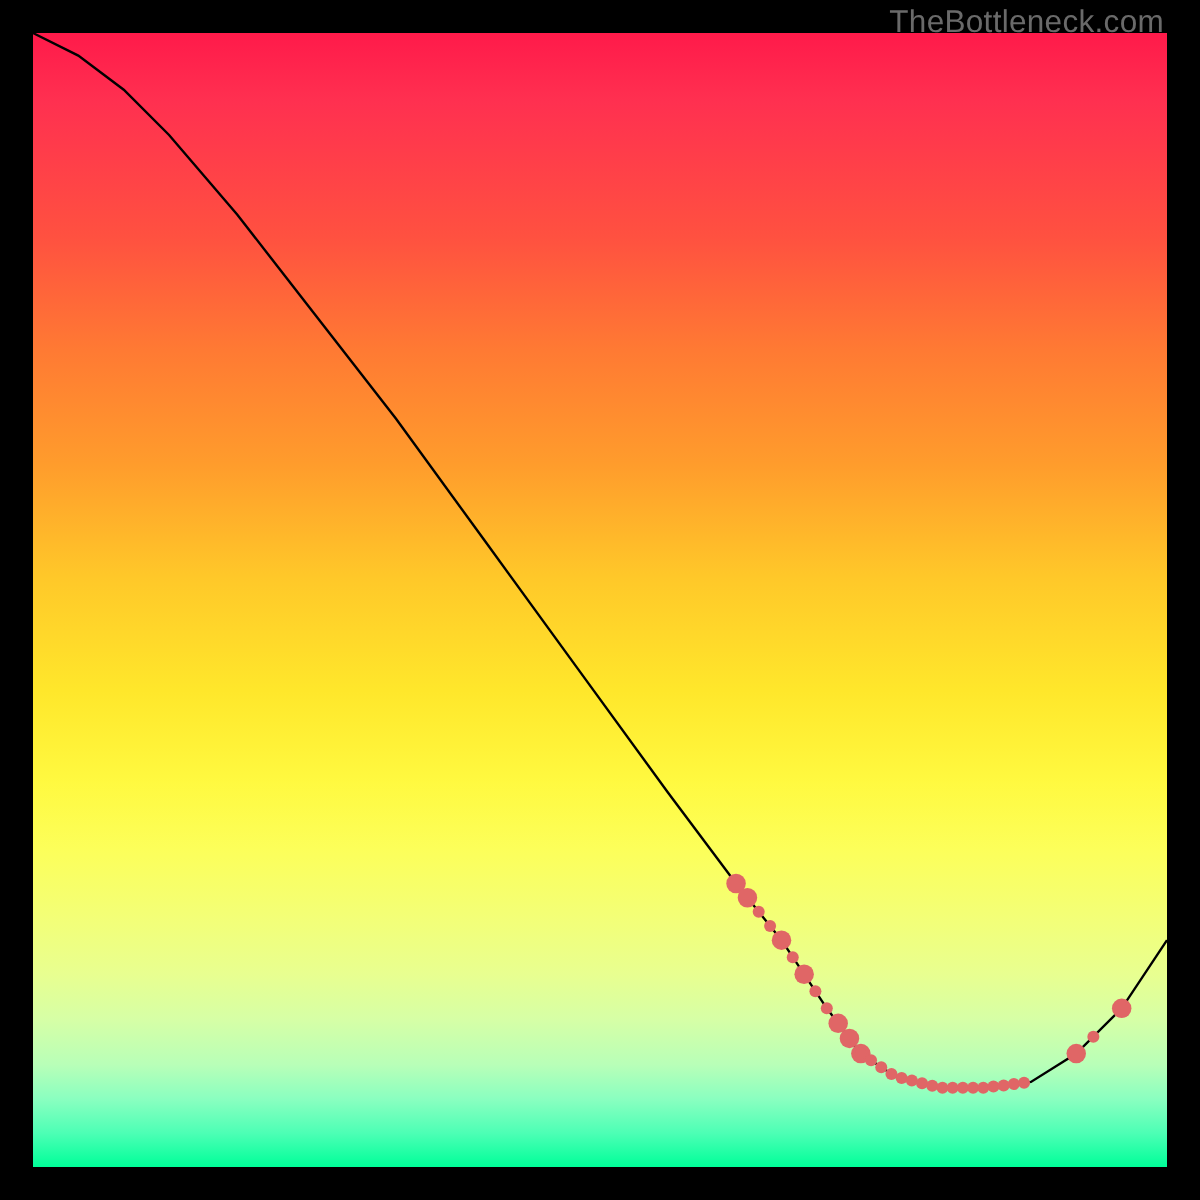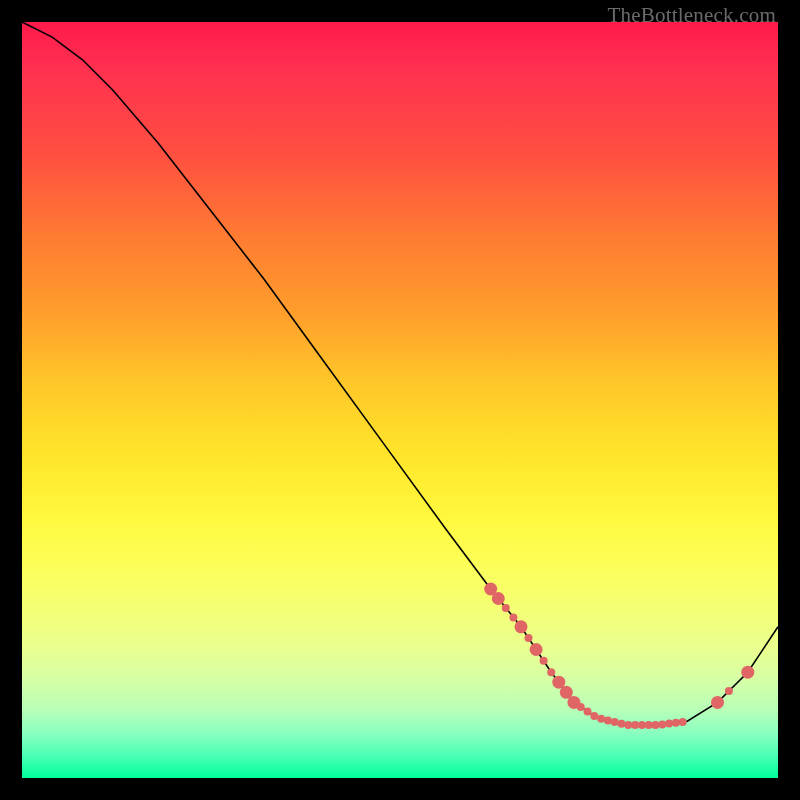--- a/index.html
+++ b/index.html
@@ -32,21 +32,21 @@
       #b8ffb8 91%,
       #8affc0 94%,
       #4dffb5 97%,
       #00ff99 100%
     );
   }
   .watermark {
     position: absolute;
     top: 3px;
     right: 24px;
-    font-family: Liberation Serif, serif;
+    font-family: Liberation Sans, sans-serif;
     font-size: 21px;
     color: #6a6a6a;
     letter-spacing: 0.2px;
   }
   svg.curve {
     position: absolute;
     left: 0;
     top: 0;
     width: 756px;
     height: 756px;

